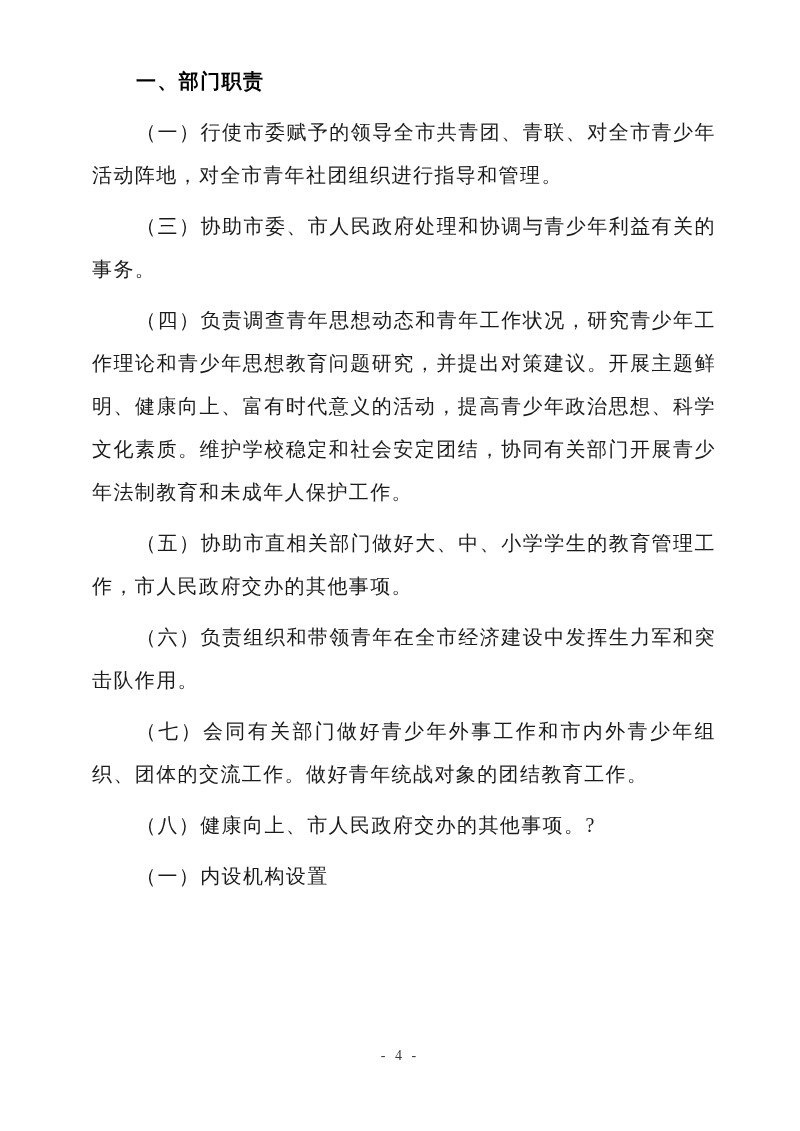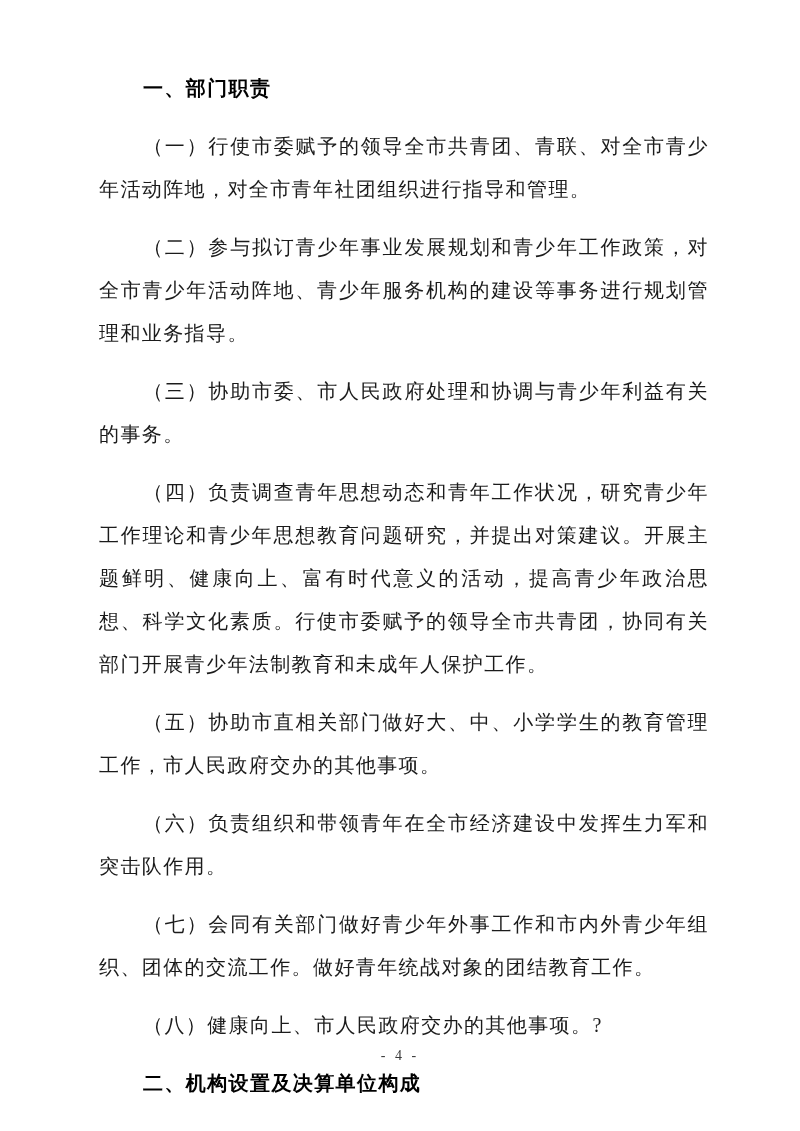--- a/index.html
+++ b/index.html
@@ -14,21 +14,21 @@
     overflow: hidden;
     font-family: "Liberation Serif", "DejaVu Serif", serif;
   }
   .doc-content {
     position: absolute;
     left: 84px;
     top: 52px;
     width: 640px;
   }
   .para {
-    margin: 15px;
+    margin: 8px;
     font-size: 20px;
     line-height: 43px;
     letter-spacing: 1.4px;
     color: #1b1b1b;
     text-align: justify;
     text-indent: 44px;
     font-weight: normal;
   }
   .para.heading {
     font-weight: bold;
@@ -46,24 +46,22 @@
     letter-spacing: 3px;
     color: #3a3a3a;
   }
 </style>
 </head>
 <body>
 
 <div class="doc-content">
     <p class="para heading">一、部门职责</p>
     <p class="para">（一）行使市委赋予的领导全市共青团、青联、对全市青少年活动阵地，对全市青年社团组织进行指导和管理。</p>
-    <p class="para">（二）参与拟订青少年事业发展规划和青少年工作政策，对全市青少年活动阵地、青少年服务机构的建设等事务进行规划管理和业务指导。</p>
     <p class="para">（三）协助市委、市人民政府处理和协调与青少年利益有关的事务。</p>
-    <p class="para">（四）负责调查青年思想动态和青年工作状况，研究青少年工作理论和青少年思想教育问题研究，并提出对策建议。开展主题鲜明、健康向上、富有时代意义的活动，提高青少年政治思想、科学文化素质。行使市委赋予的领导全市共青团，协同有关部门开展青少年法制教育和未成年人保护工作。</p>
+    <p class="para">（四）负责调查青年思想动态和青年工作状况，研究青少年工作理论和青少年思想教育问题研究，并提出对策建议。开展主题鲜明、健康向上、富有时代意义的活动，提高青少年政治思想、科学文化素质。维护学校稳定和社会安定团结，协同有关部门开展青少年法制教育和未成年人保护工作。</p>
     <p class="para">（五）协助市直相关部门做好大、中、小学学生的教育管理工作，市人民政府交办的其他事项。</p>
     <p class="para">（六）负责组织和带领青年在全市经济建设中发挥生力军和突击队作用。</p>
     <p class="para">（七）会同有关部门做好青少年外事工作和市内外青少年组织、团体的交流工作。做好青年统战对象的团结教育工作。</p>
     <p class="para">（八）健康向上、市人民政府交办的其他事项。?</p>
-    <p class="para heading">二、机构设置及决算单位构成</p>
     <p class="para">（一）内设机构设置</p>
   </div>
 
 <div class="page-footer">- 4 -</div>
 
 </body></html>

